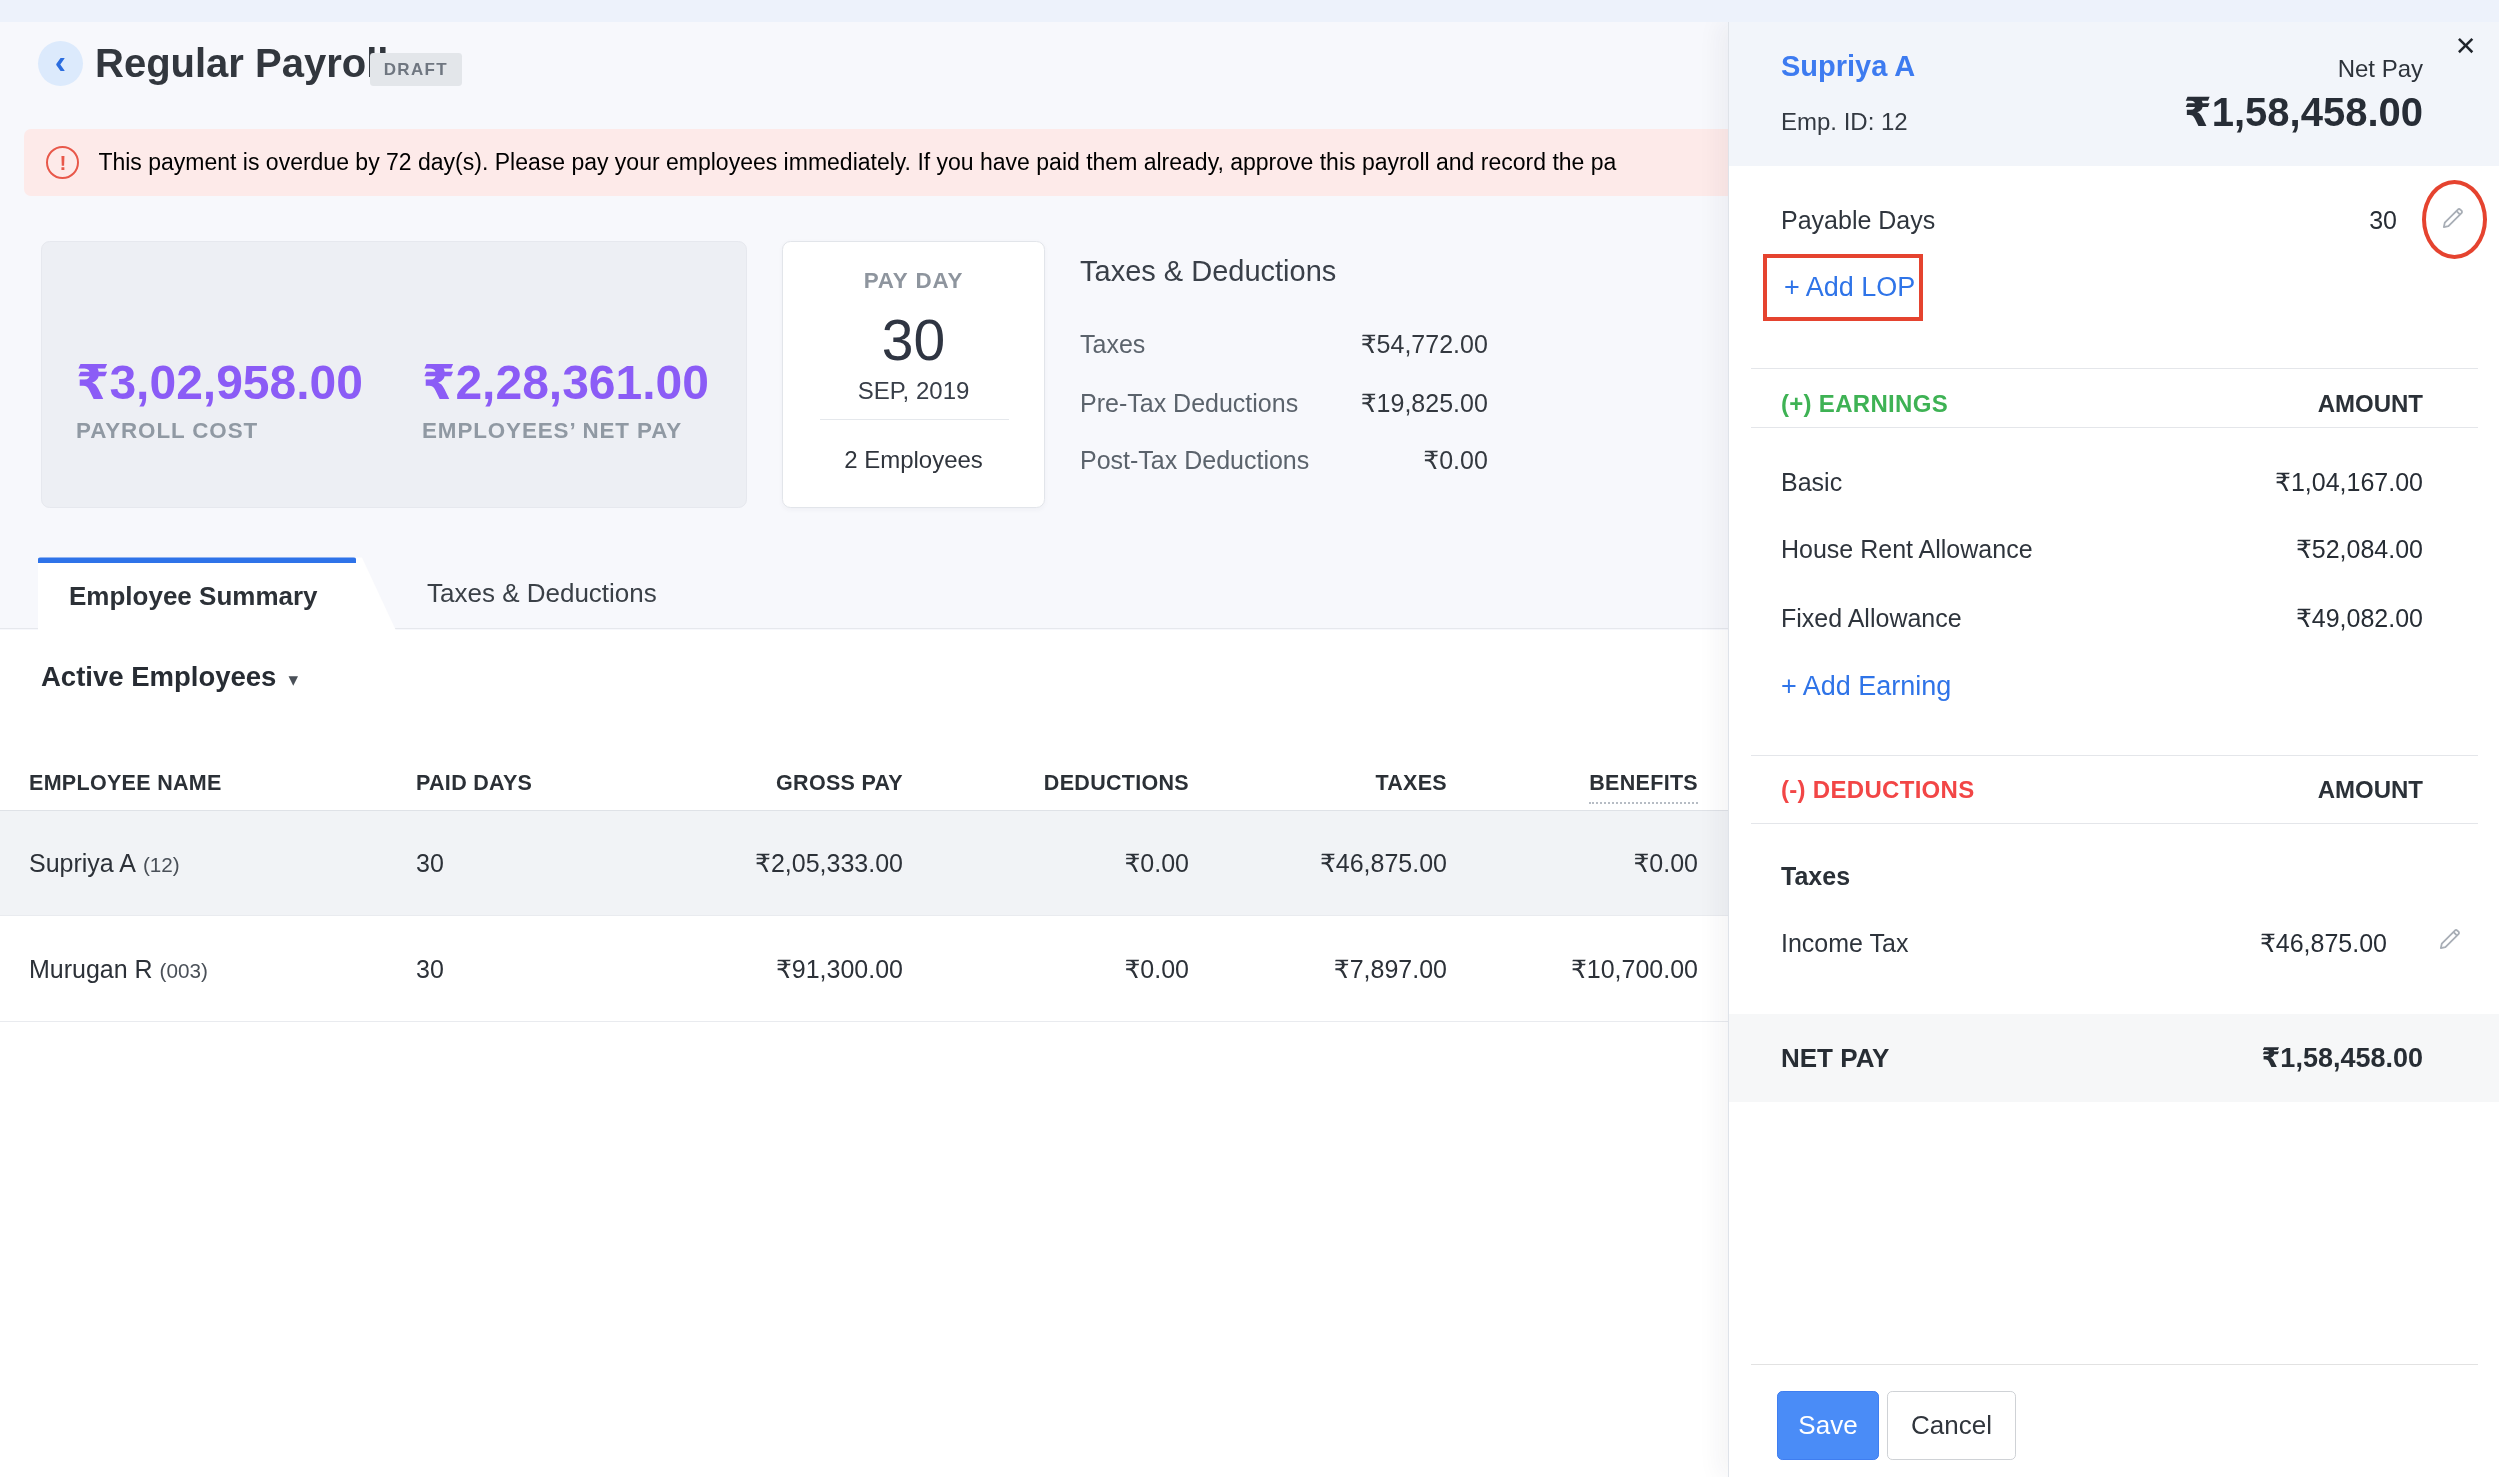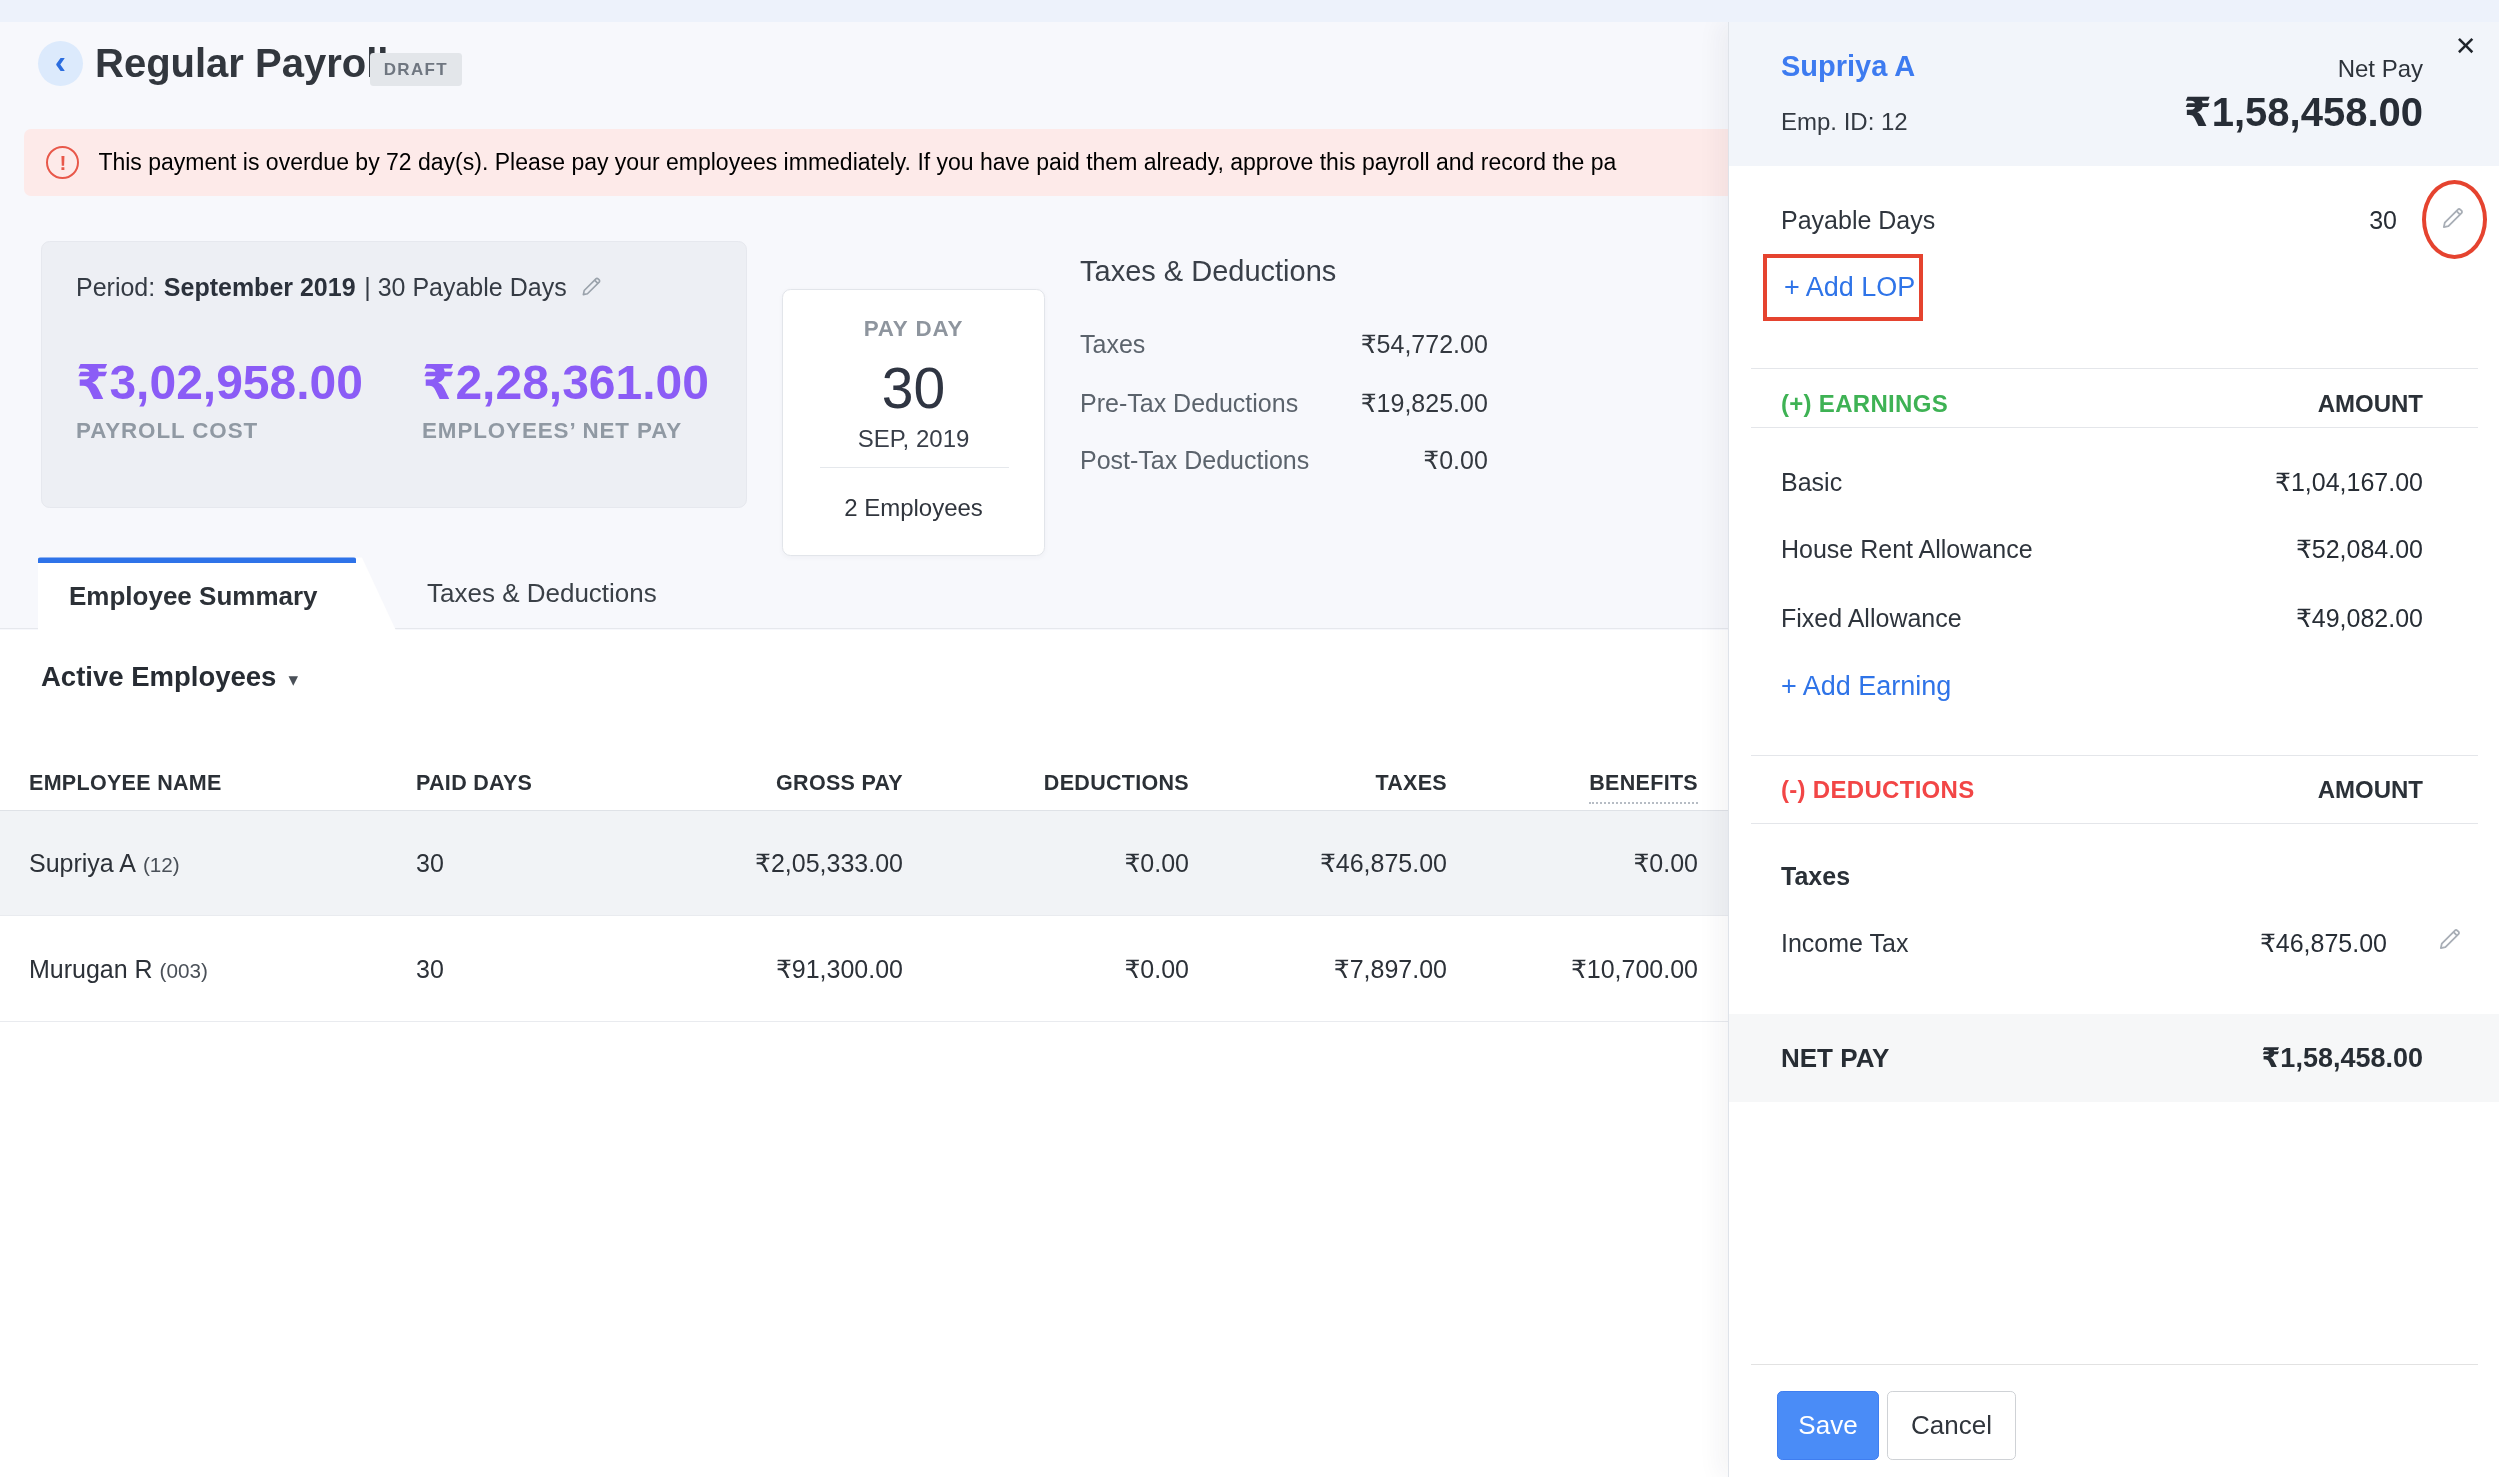--- a/index.html
+++ b/index.html
@@ -31,21 +31,21 @@
     border:0.9px solid #e6e8ee; border-radius:8.6px; }
   .period-line { position:absolute; left:34px; top:31px; font-size:25px; color:#353b44; display:flex; align-items:center; }
   .period-line .pv { font-weight:bold; color:#2b313b; margin:0 8.6px; }
   .period-line .pencil { margin-left:12px; color:#9aa2ab; }
   .amt { position:absolute; top:112px; font-size:48px; font-weight:600; color:#8b5cf6; }
   .amtlbl { position:absolute; top:176px; font-size:22.4px; font-weight:600; color:var(--text_gray); letter-spacing:0.9px; }
   .col1 { left:34px; } .col2 { left:380px; }
 
   
   .payday-card { position:absolute; left:782px; top:219px; width:263px; height:267px; background:#fff;
-    border:0.9px solid #e2e5ea; border-radius:8.6px; box-shadow:0 1.7px 5.2px rgba(40,50,70,0.04); text-align:center;margin-top:48px; }
+    border:0.9px solid #e2e5ea; border-radius:8.6px; box-shadow:0 1.7px 5.2px rgba(40,50,70,0.04); text-align:center; }
   .pd-label { position:absolute; top:26px; left:0; width:100%; font-size:22.4px; font-weight:bold; color:#8e959e; letter-spacing:0.9px; }
   .pd-day { position:absolute; top:65px; left:0; width:100%; font-size:57px; font-weight:500; color:#2f3542; }
   .pd-month { position:absolute; top:135px; left:0; width:100%; font-size:24px; color:#383e48; }
   .pd-divider { position:absolute; top:177px; left:37px; width:189px; border-top:1.7px solid #e5e8ec; }
   .pd-emp { position:absolute; top:204px; left:0; width:100%; font-size:24px; color:#30353d; }
 
   
   .taxsec { position:absolute; left:1080px; top:219px; width:413px; height:267px; }
   .taxsec-title { position:absolute; top:13.8px; left:0; font-size:29px; color:#3a4049; }
   .taxrow-label { position:absolute; left:0; font-size:25px; color:#5b636c; }
@@ -148,31 +148,20 @@
     <h1 class="page-title">Regular Payroll</h1>
     <span class="draft-badge">DRAFT</span>
   </div>
 
   <div class="banner">
     <span class="alert-ic">!</span>
     <span class="banner-text">This payment is overdue by 72 day(s). Please pay your employees immediately. If you have paid them already, approve this payroll and record the pa</span>
   </div>
 
   <div class="period-card">
-    <div class="period-line">
-      <span>Period:</span>
-      <span class="pv">September 2019</span>
-      <span>| 30 Payable Days</span>
-      <span class="pencil" style="margin-left:12px;color:#9aa2ab;">
-        <svg class="pencil-sm" viewBox="0 0 24 24">
-            <path d="M4 20l.8-3.8L15.6 5.4a1.4 1.4 0 0 1 2 0l1 1a1.4 1.4 0 0 1 0 2L7.8 19.2 4 20z" fill="none" stroke="currentColor" stroke-width="1.5" stroke-linejoin="round"></path>
-            <path d="M14.4 6.6l3 3" stroke="currentColor" stroke-width="1.5" fill="none"></path>
-          </svg>
-      </span>
-    </div>
     <div class="amt col1">₹3,02,958.00</div>
     <div class="amtlbl col1">PAYROLL COST</div>
     <div class="amt col2">₹2,28,361.00</div>
     <div class="amtlbl col2">EMPLOYEES’ NET PAY</div>
   </div>
 
   <div class="payday-card">
     <div class="pd-label">PAY DAY</div>
     <div class="pd-day">30</div>
     <div class="pd-month">SEP, 2019</div>

